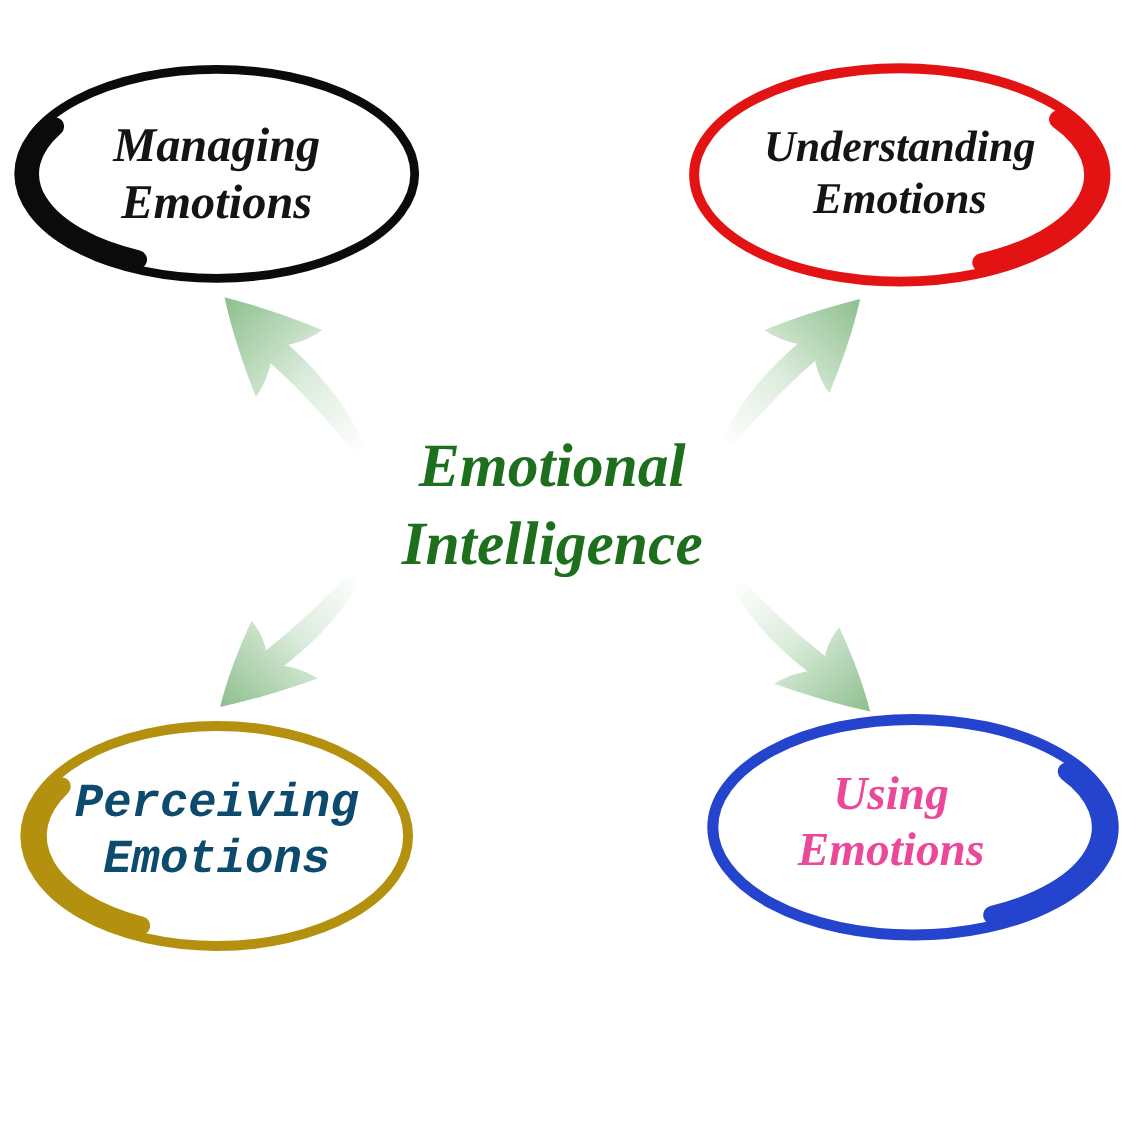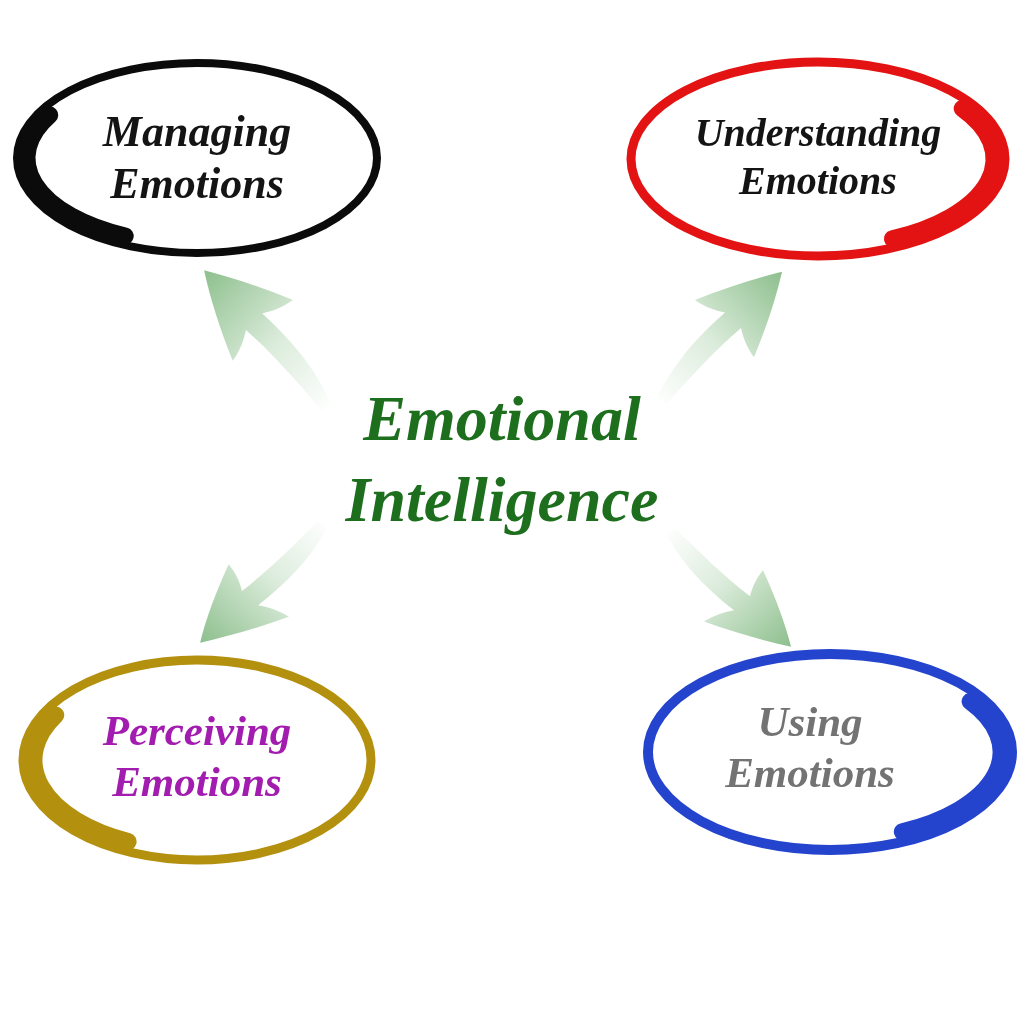--- a/index.html
+++ b/index.html
@@ -32,21 +32,21 @@
     font-style: italic;
     font-weight: bold;
     color: #141414;
     pointer-events: none;
   }
   .title {
     left: 150px;
     top: 345px;
     width: 704px;
     height: 230px;
-    font-size: 64px;
+    font-size: 56px;
     line-height: 1.26;
   }
   .label-managing {
     left: 17px;
     top: 60px;
     width: 360px;
     height: 196px;
     font-size: 44px;
     line-height: 1.18;
   }
@@ -118,19 +118,19 @@
 
   <div class="txt title" style="color: rgb(29, 111, 30);">Emotional
 Intelligence</div>
 
   <div class="txt label-managing" style="color: rgb(20, 20, 20); font-style: italic;">Managing
 Emotions</div>
 
   <div class="txt label-understanding" style="color: rgb(20, 20, 20); font-family: Liberation Serif, serif;">Understanding
 Emotions</div>
 
-  <div class="txt label-perceiving" style="color: #a21caf;">Perceiving
+  <div class="txt label-perceiving" style="color: #0c4a6e; font-family: Liberation Mono, monospace;">Perceiving
 Emotions</div>
 
-  <div class="txt label-using" style="color: #737373;">Using
+  <div class="txt label-using" style="color: #ec4899;">Using
 Emotions</div>
 
 </div>
 
 </body></html>

